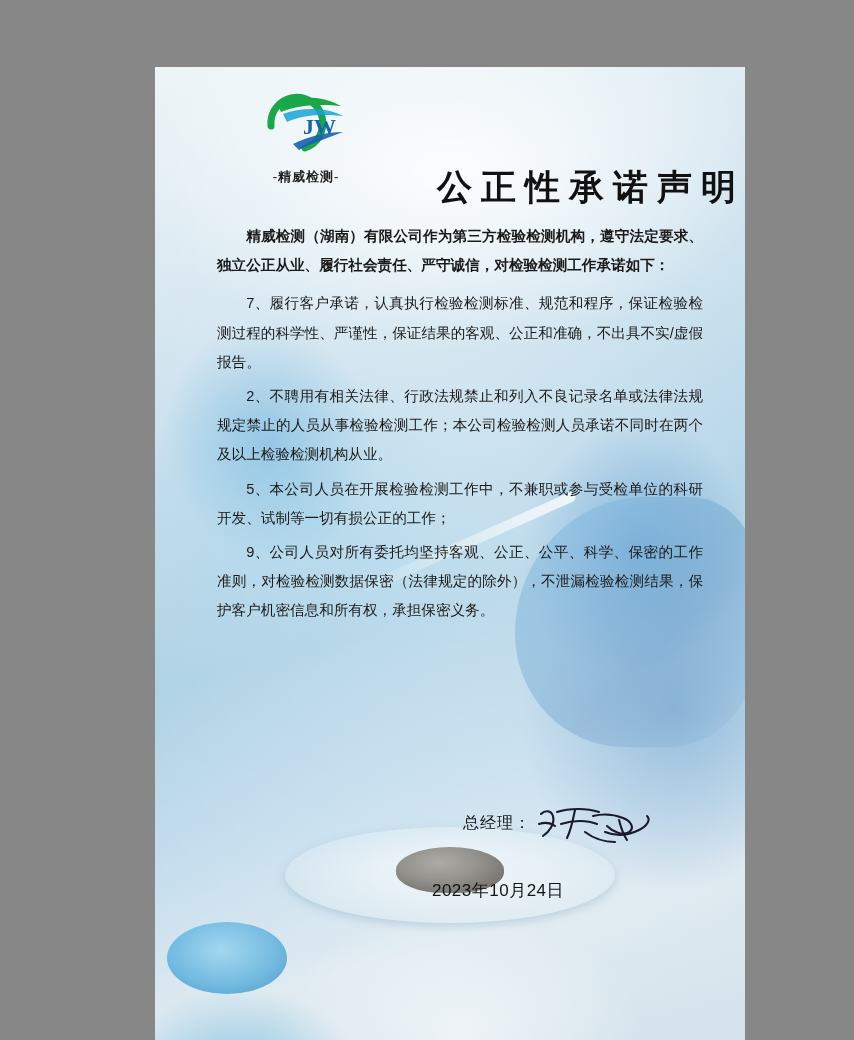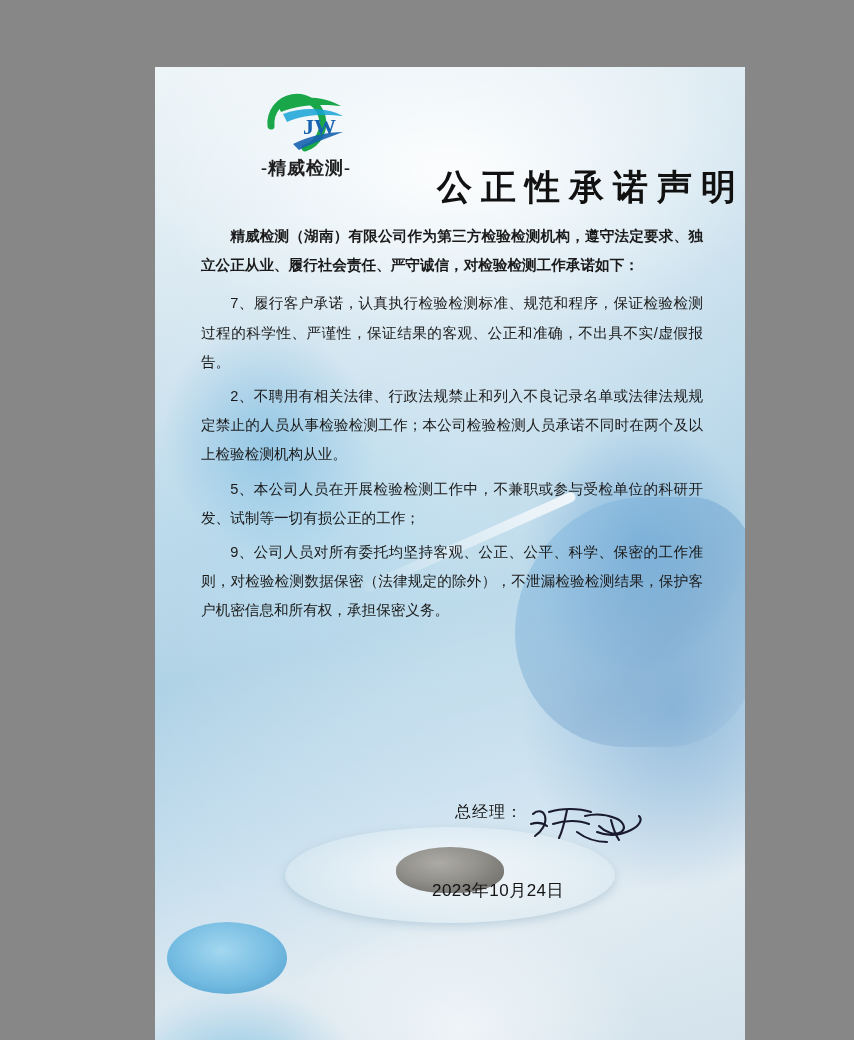--- a/index.html
+++ b/index.html
@@ -129,24 +129,24 @@
     width: 210px;
     text-align: center;
   }
   .logo-mark {
     position: relative;
     width: 86px;
     height: 62px;
     margin: 0 auto;
   }
   .logo-name {
-    margin-top: 2px;
+    margin-top: 14px;
     font-family: "Liberation Serif", "DejaVu Serif", serif;
     font-weight: bold;
-    font-size: 18px;
+    font-size: 13px;
     letter-spacing: 1px;
     color: #1f1f1f;
     white-space: nowrap;
   }
 
   .doc-title {
     position: absolute;
     left: 0;
     right: 0;
     top: 97px;
@@ -163,35 +163,35 @@
     position: absolute;
     left: 46px;
     right: 42px;
     top: 155px;
     color: #1a1a1a;
     font-size: 14.6px;
     line-height: 2.0;
     text-align: justify;
   }
   .para {
-    margin: 0 0 5px 0;
+    margin: 0 0 5px 16px;
     text-indent: 2em;
   }
   .para.lead {
     font-weight: bold;
     margin-bottom: 9px;
     line-height: 2.0;
   }
 
   .sign-row {
     position: absolute;
-    left: 300px;
+    left: 308px;
     top: 735px;
     display: flex;
-    align-items: flex-start;
+    align-items: center;
     gap: 4px;
   }
   .sign-label {
     font-size: 16px;
     color: #141414;
     letter-spacing: 1px;
   }
   .sign-mark {
     width: 120px;
     height: 48px;

